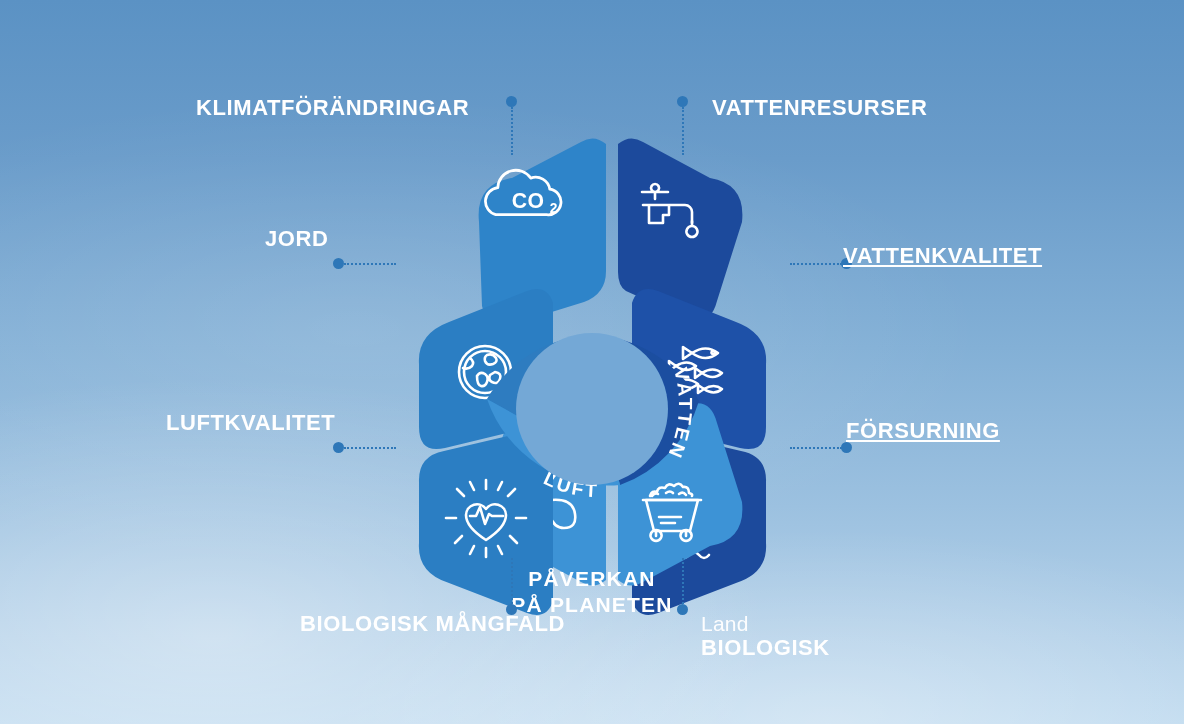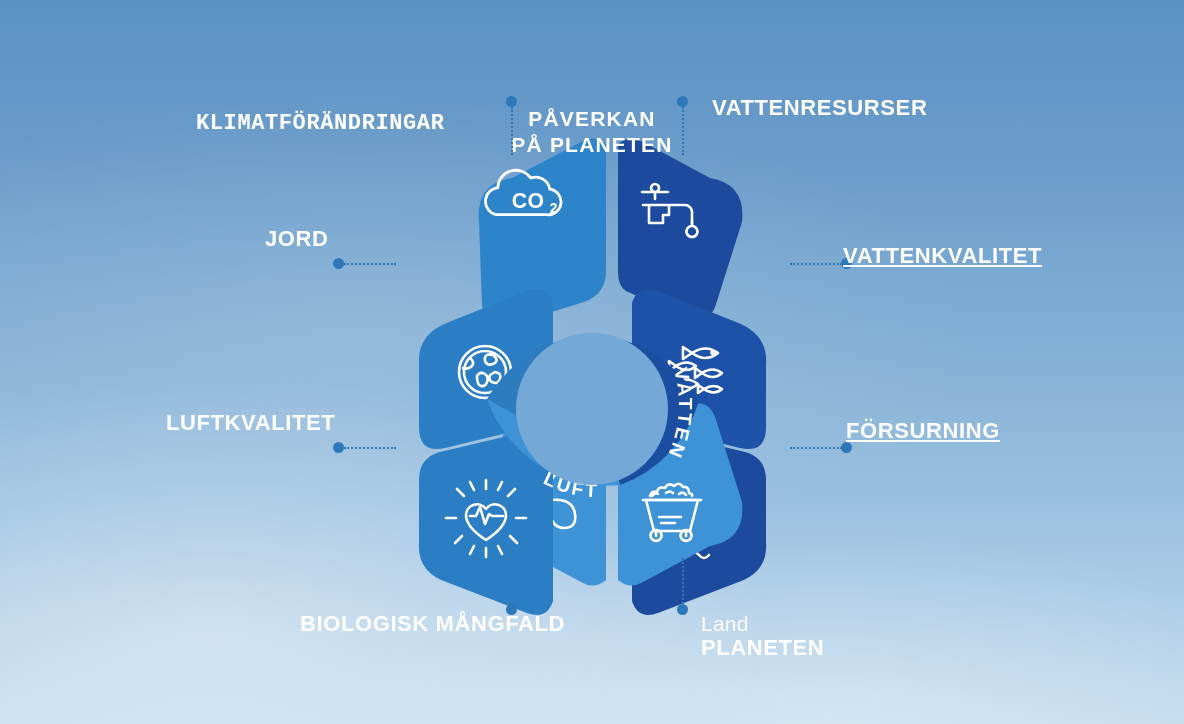--- a/index.html
+++ b/index.html
@@ -13,21 +13,21 @@
       radial-gradient(ellipse 900px 340px at 30% 46%, rgba(255,255,255,.14) 0%, rgba(255,255,255,0) 70%),
       linear-gradient(180deg,#5b92c4 0%,#6a9cca 22%,#83b0d6 48%,#9cc1e0 70%,#b4d1e9 88%,#c2dcf0 100%);
     position:relative;
   }
   .stage{position:absolute;inset:0;}
 
   
   .label{position:absolute;color:#ffffff;letter-spacing:.5px;white-space:nowrap;}
   .label .big{font-size:22px;font-weight:bold;line-height:1.12;letter-spacing:.6px;}
   .label .thin{font-size:21px;font-weight:300;line-height:1.15;letter-spacing:.2px;opacity:.97;}
-  .lbl-klimat{left:196px;top:112px;font-family:Liberation Mono, monospace;}
+  .lbl-klimat{left:196px;top:96px;}
   .lbl-vatten{left:700px;top:96px;margin-left:12px;}
   .lbl-ozon{left:265px;top:227px;}
   .lbl-vattenkval{left:843px;top:244px;text-decoration:underline;}
   .lbl-luftkval{left:166px;top:411px;}
   .lbl-forsurning{left:846px;top:419px;text-decoration:underline;}
   .lbl-biodiv{left:300px;top:612px;}
   .lbl-landres{left:701px;top:612px;}
 
   
   .cdot{position:absolute;width:11px;height:11px;border-radius:50%;background:#2e77b8;}
@@ -37,21 +37,21 @@
 
   
   svg.wheel{position:absolute;left:332px;top:106px;width:520px;height:512px;overflow:visible;}
 
   .petal-stroke{fill:none;stroke:#ffffff;stroke-width:2.6;stroke-linecap:round;stroke-linejoin:round;}
   .petal-fill{fill:#ffffff;}
 
   .ringtext{fill:#ffffff;font-size:19px;font-weight:bold;letter-spacing:2.6px;font-family:"Liberation Sans",sans-serif;}
 
   .center-text{position:absolute;left:332px;top:106px;width:520px;height:512px;
-    display:flex;align-items:flex-start;justify-content:center;pointer-events:none;}
+    display:flex;align-items:flex-end;justify-content:center;pointer-events:none;}
   .center-text span{display:block;color:#fff;font-size:21px;font-weight:bold;
     letter-spacing:1.2px;text-align:center;line-height:1.25;}
 </style>
 </head>
 <body>
 
 <div class="stage">
 
   <svg class="wheel" viewBox="0 0 520 512">
 
@@ -242,16 +242,16 @@
   <div class="label lbl-forsurning">
     <div class="big">FÖRSURNING</div>
   </div>
 
   <div class="label lbl-biodiv">
     <div class="big">BIOLOGISK MÅNGFALD</div>
   </div>
 
   <div class="label lbl-landres">
     <div class="thin">Land</div>
-    <div class="big">PLANETEN</div>
+    <div class="big">BIOLOGISK</div>
   </div>
 
 </div>
 
 </body></html>

